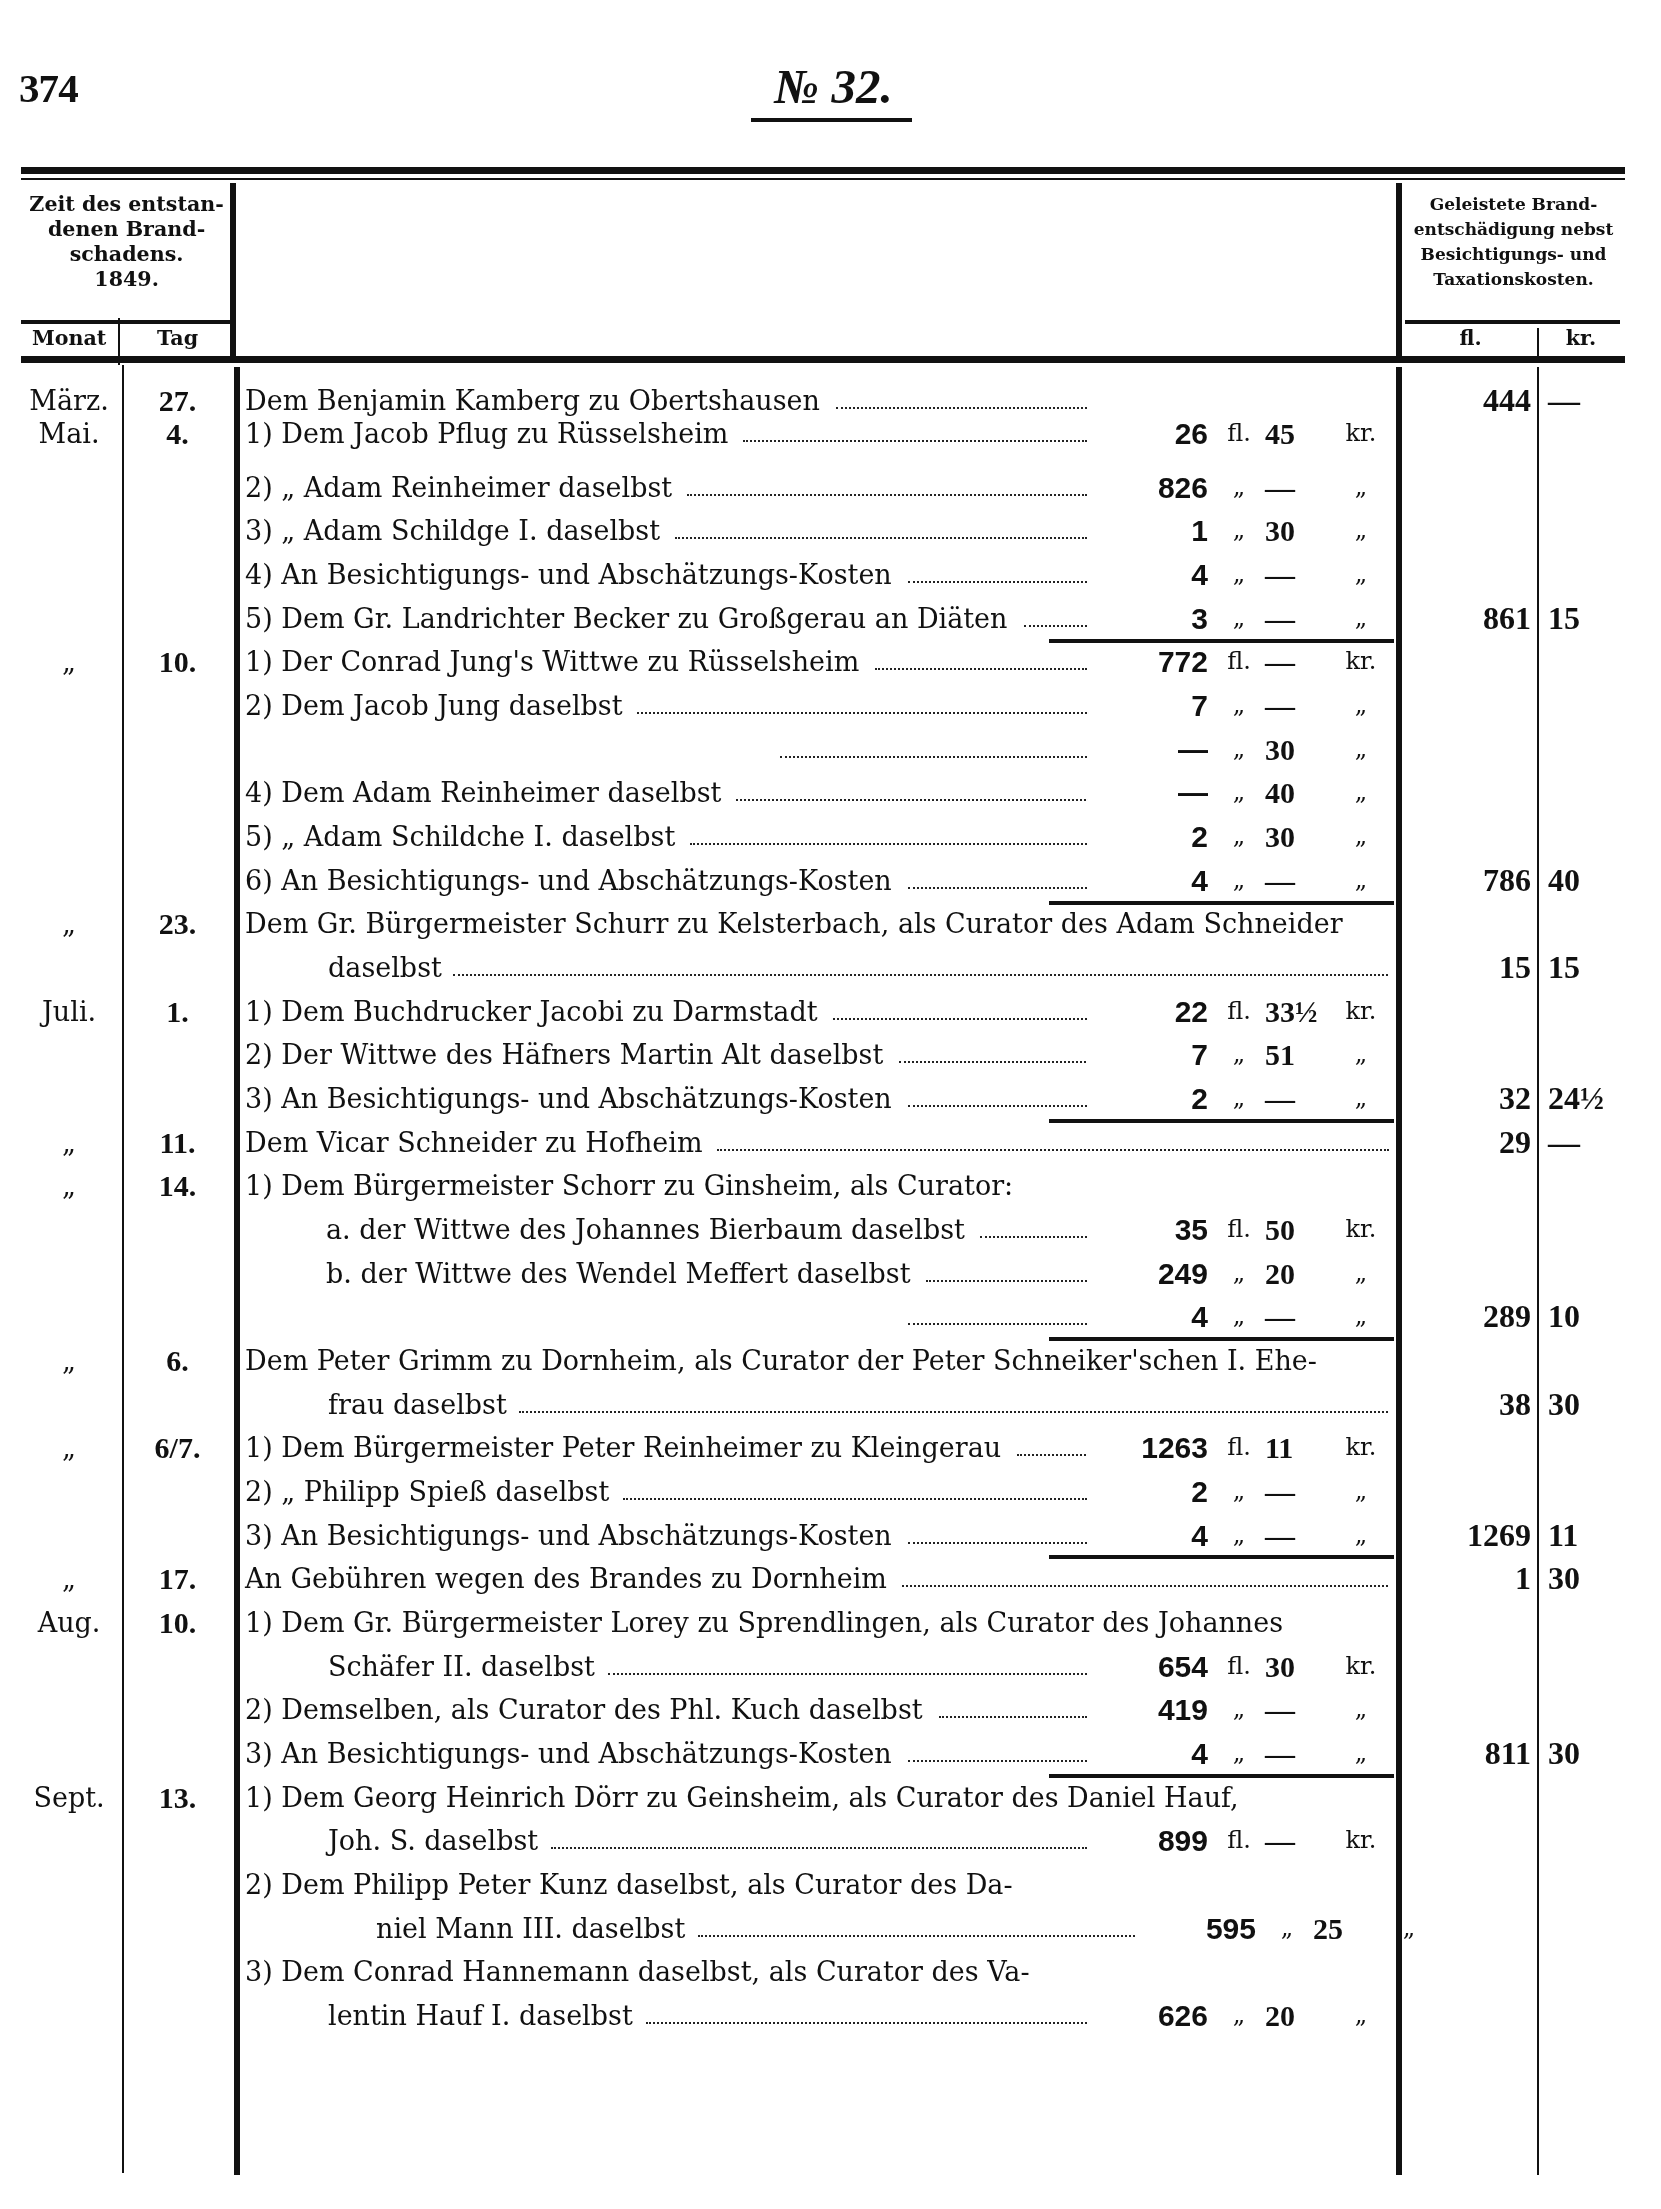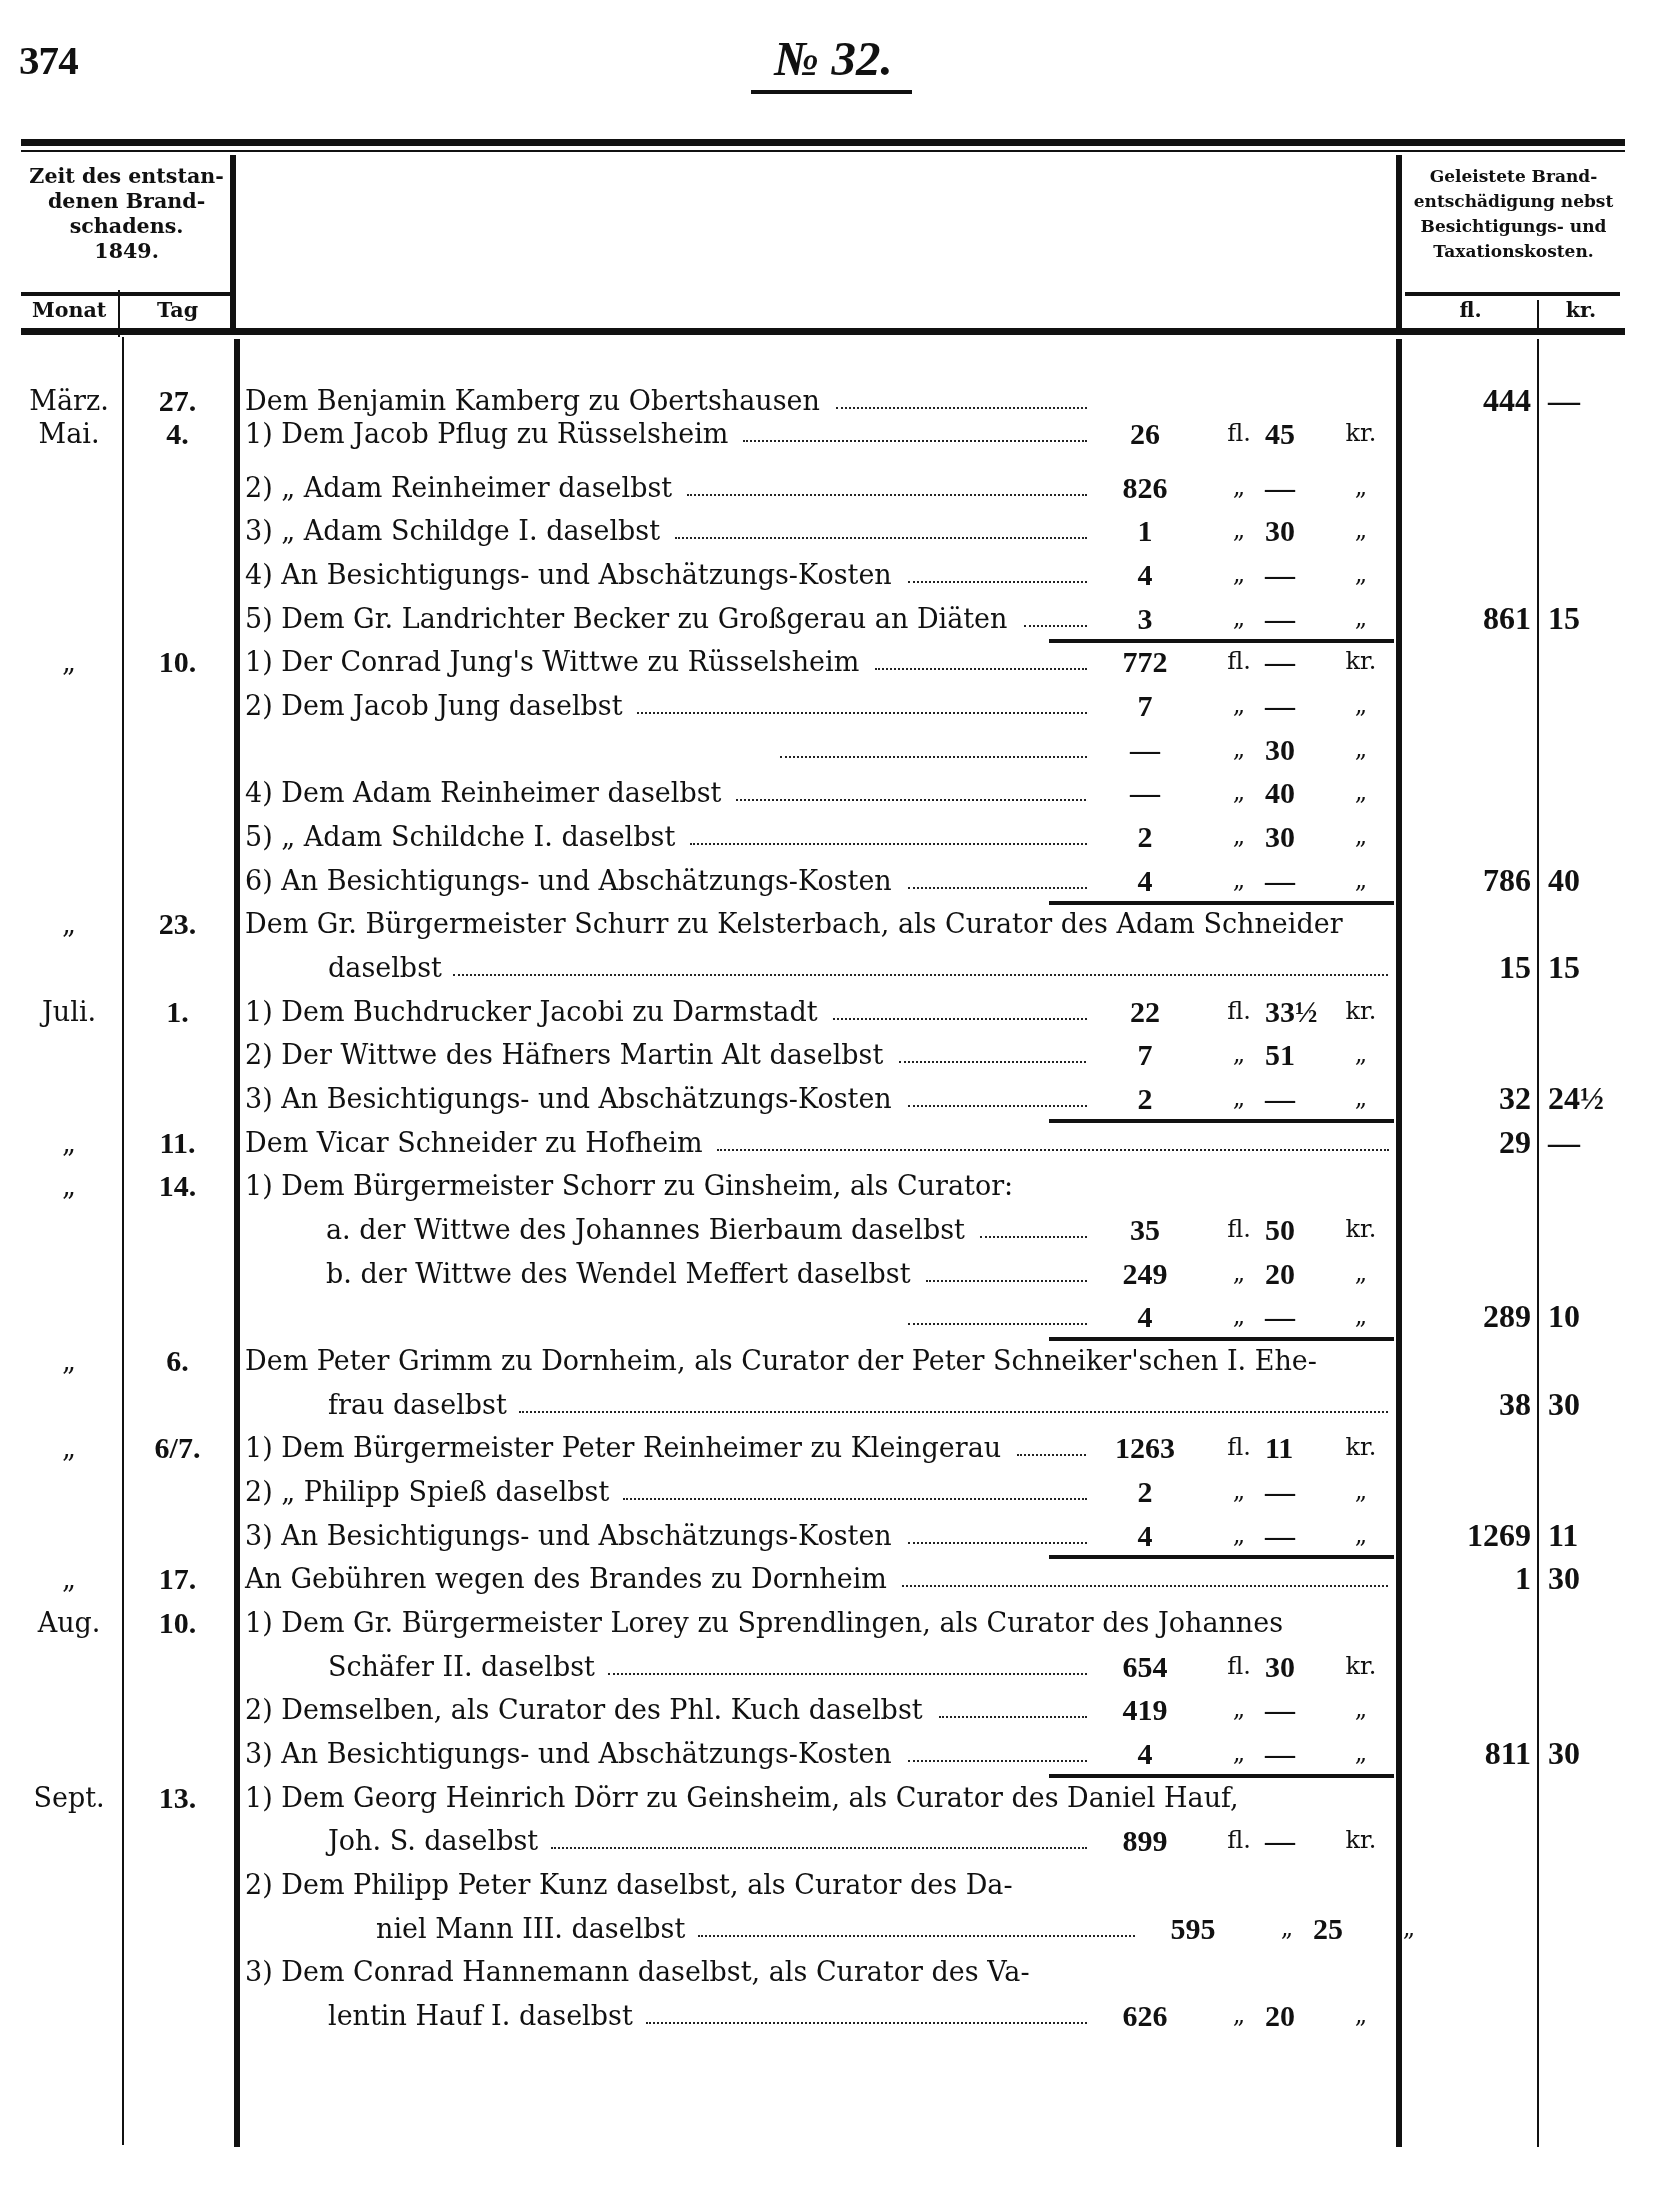--- a/index.html
+++ b/index.html
@@ -1,18 +1,18 @@
 <!DOCTYPE html>
 <html style="font-size:15px"><head>
 <meta charset="utf-8">
 <style>
   html, body { margin:0; padding:0; background:#fff; }
   body { width:1661px; height:2209px; position:relative; overflow:hidden;
          font-family:"DejaVu Serif","Liberation Serif",serif; color:#111; }
-  .abs { position:absolute; }
+  .abs { position:absolute;margin-top:28px; }
   .pagenum { left:19px; top:36px; font-size:41px; font-weight:bold; letter-spacing:-0.9px;
              font-family:"Liberation Serif",serif; }
   .issue { left:740px; top:30px; width:187px; text-align:center; font-size:49px; font-weight:bold;
            font-style:italic; font-family:"Liberation Serif",serif; }
   .issue-ul { left:751px; top:90px; width:161px; height:3.7px; background:#111; }
   .rule-top { left:20.6px; top:139px; width:1604px; height:6.6px; background:#111; }
   .rule-top2 { left:20.6px; top:150px; width:1604px; height:1.9px; background:#111; }
   .rule-head { left:20.6px; top:328px; width:1604px; height:6.6px; background:#111; }
   .vline { background:#111; width:1.9px; }
   .vthick { background:#111; width:5.6px; }
@@ -25,21 +25,21 @@
   .hdr-fl { left:1405px; top:298px; width:131px; text-align:center; font-size:20.6px; font-weight:bold; }
   .hdr-kr { left:1541px; top:298px; width:80px; text-align:center; font-size:20.6px; font-weight:bold; }
 
   .row { position:absolute; left:0; width:1661px; height:43px; font-size:27px; line-height:43px; white-space:nowrap; }
   .c-month { position:absolute; left:20.6px; width:97px; text-align:center; }
   .c-day { position:absolute; left:122px; width:111px; text-align:center; font-weight:bold; font-family:"Liberation Serif",serif; font-size:30px; }
   .c-text { position:absolute; left:245px; }
   .c-text.indent { left:328px; }
   .c-text.sub { left:326px; }
   .leader { position:absolute; border-bottom:2.8px dotted #222; height:0; top:28px; }
-  .c-fl { position:absolute; left:1082px; width:126px; text-align:center; font-weight:bold; font-family:Liberation Serif, serif; font-size:30px; }
+  .c-fl { position:absolute; left:1082px; width:126px; text-align:right; font-weight:bold; font-family:Liberation Sans, sans-serif; font-size:30px; }
   .c-flu { position:absolute; left:1218px; width:42px; text-align:center; font-size:24px; }
   .c-kr { position:absolute; left:1265px; width:66px; text-align:left; font-weight:bold; font-family:"Liberation Serif",serif; font-size:30px; }
   .c-kru { position:absolute; left:1335px; width:52px; text-align:center; font-size:24px; }
   .c-tfl { position:absolute; left:1405px; width:126px; text-align:right; font-weight:bold; font-family:"Liberation Serif",serif; font-size:32px; }
   .c-tkr { position:absolute; left:1548px; width:75px; text-align:left; font-weight:bold; font-family:"Liberation Serif",serif; font-size:32px; }
   .sumrule { position:absolute; left:1049px; width:345px; height:3.7px; background:#111; }
 </style>
 </head>
 <body>
 

